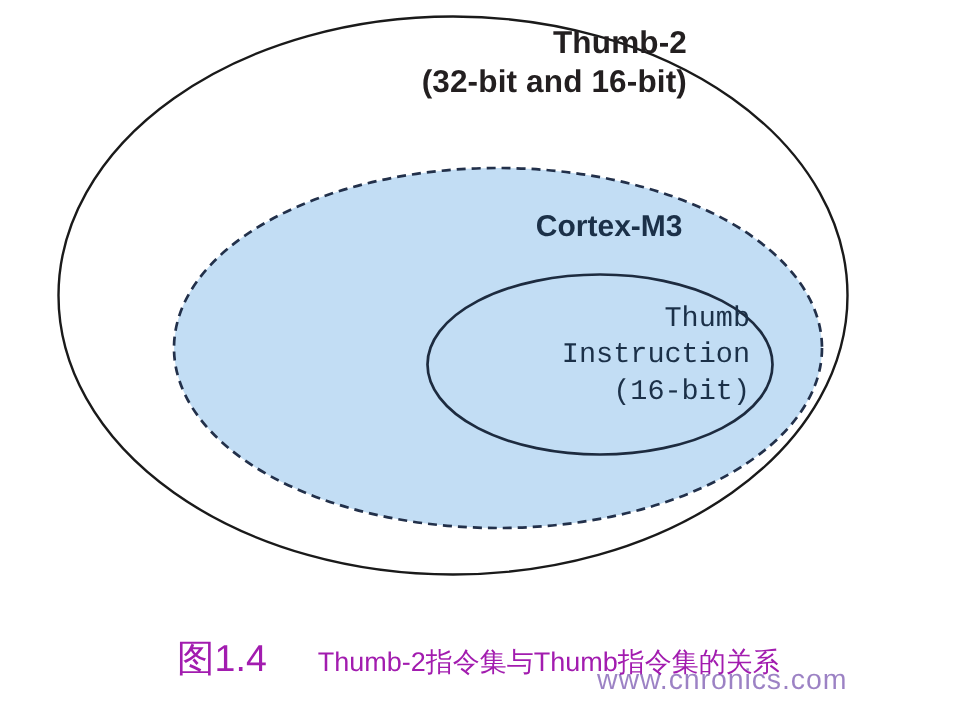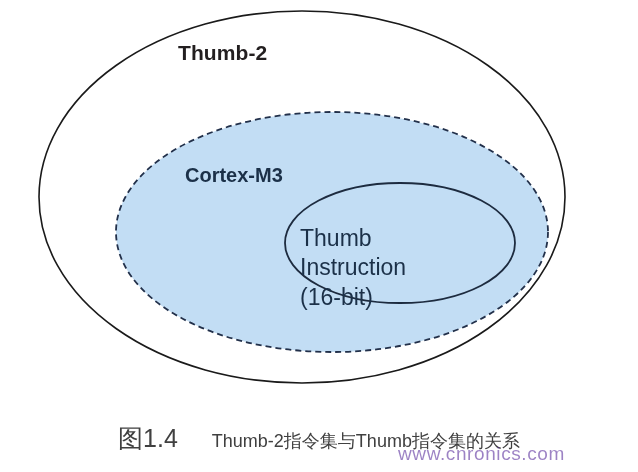--- a/index.html
+++ b/index.html
@@ -31,25 +31,24 @@
     position: absolute;
     left: 0;
     top: 0;
     width: 638px;
     height: 400px;
     display: block;
   }
 
   .label-block {
     position: absolute;
-    text-align: left;
+    text-align: right;
     line-height: 1.22;
     white-space: nowrap;
     pointer-events: none;
-    margin-top: 24px;
   }
   .label-line {
     display: block;
   }
 
   #label-outer {
     left: 178px;
     top: 16px;
     width: 280px;
     color: #231f20;
@@ -63,35 +62,36 @@
     width: 270px;
     color: #1b3048;
     font-size: 20px;
     font-weight: bold;
   }
   #label-inner {
     left: 300px;
     top: 200px;
     width: 200px;
     color: #1b3048;
-    font-size: 23px;
+    font-size: 19px;
     font-weight: normal;
     line-height: 1.28;
+    font-family: Liberation Mono, monospace;
   }
 
   #caption {
     position: absolute;
     left: 0;
     top: 404px;
     width: 638px;
     height: 68px;
     display: flex;
     align-items: center;
     justify-content: center;
-    color: #404040;
+    color: #a21caf;
   }
   .caption-inner {
     display: flex;
     align-items: baseline;
     font-size: 25px;
     white-space: nowrap;
   }
   #caption-number {
     font-size: 25px;
   }
@@ -122,20 +122,21 @@
 
   <div id="venn-stage">
     <svg id="venn-svg" viewBox="0 0 638 400" xmlns="http://www.w3.org/2000/svg">
       <ellipse cx="302" cy="197" rx="263" ry="186" fill="#ffffff" stroke="#1a1a1a" stroke-width="1.6"></ellipse>
       <ellipse cx="332" cy="232" rx="216" ry="120" fill="#c2ddf4" stroke="#22304a" stroke-width="1.8" stroke-dasharray="6 4"></ellipse>
       <ellipse cx="400" cy="243" rx="115" ry="60" fill="#c2ddf4" stroke="#1d2b3f" stroke-width="1.8"></ellipse>
     </svg>
 
     <div class="label-block" id="label-outer">
       <span class="label-line">Thumb-2</span>
+      <span class="label-line">(32-bit and 16-bit)</span>
     </div>
 
     <div class="label-block" id="label-middle">
       <span class="label-line">Cortex-M3</span>
     </div>
 
     <div class="label-block" id="label-inner">
       <span class="label-line">Thumb</span>
       <span class="label-line">Instruction</span>
       <span class="label-line">(16-bit)</span>

